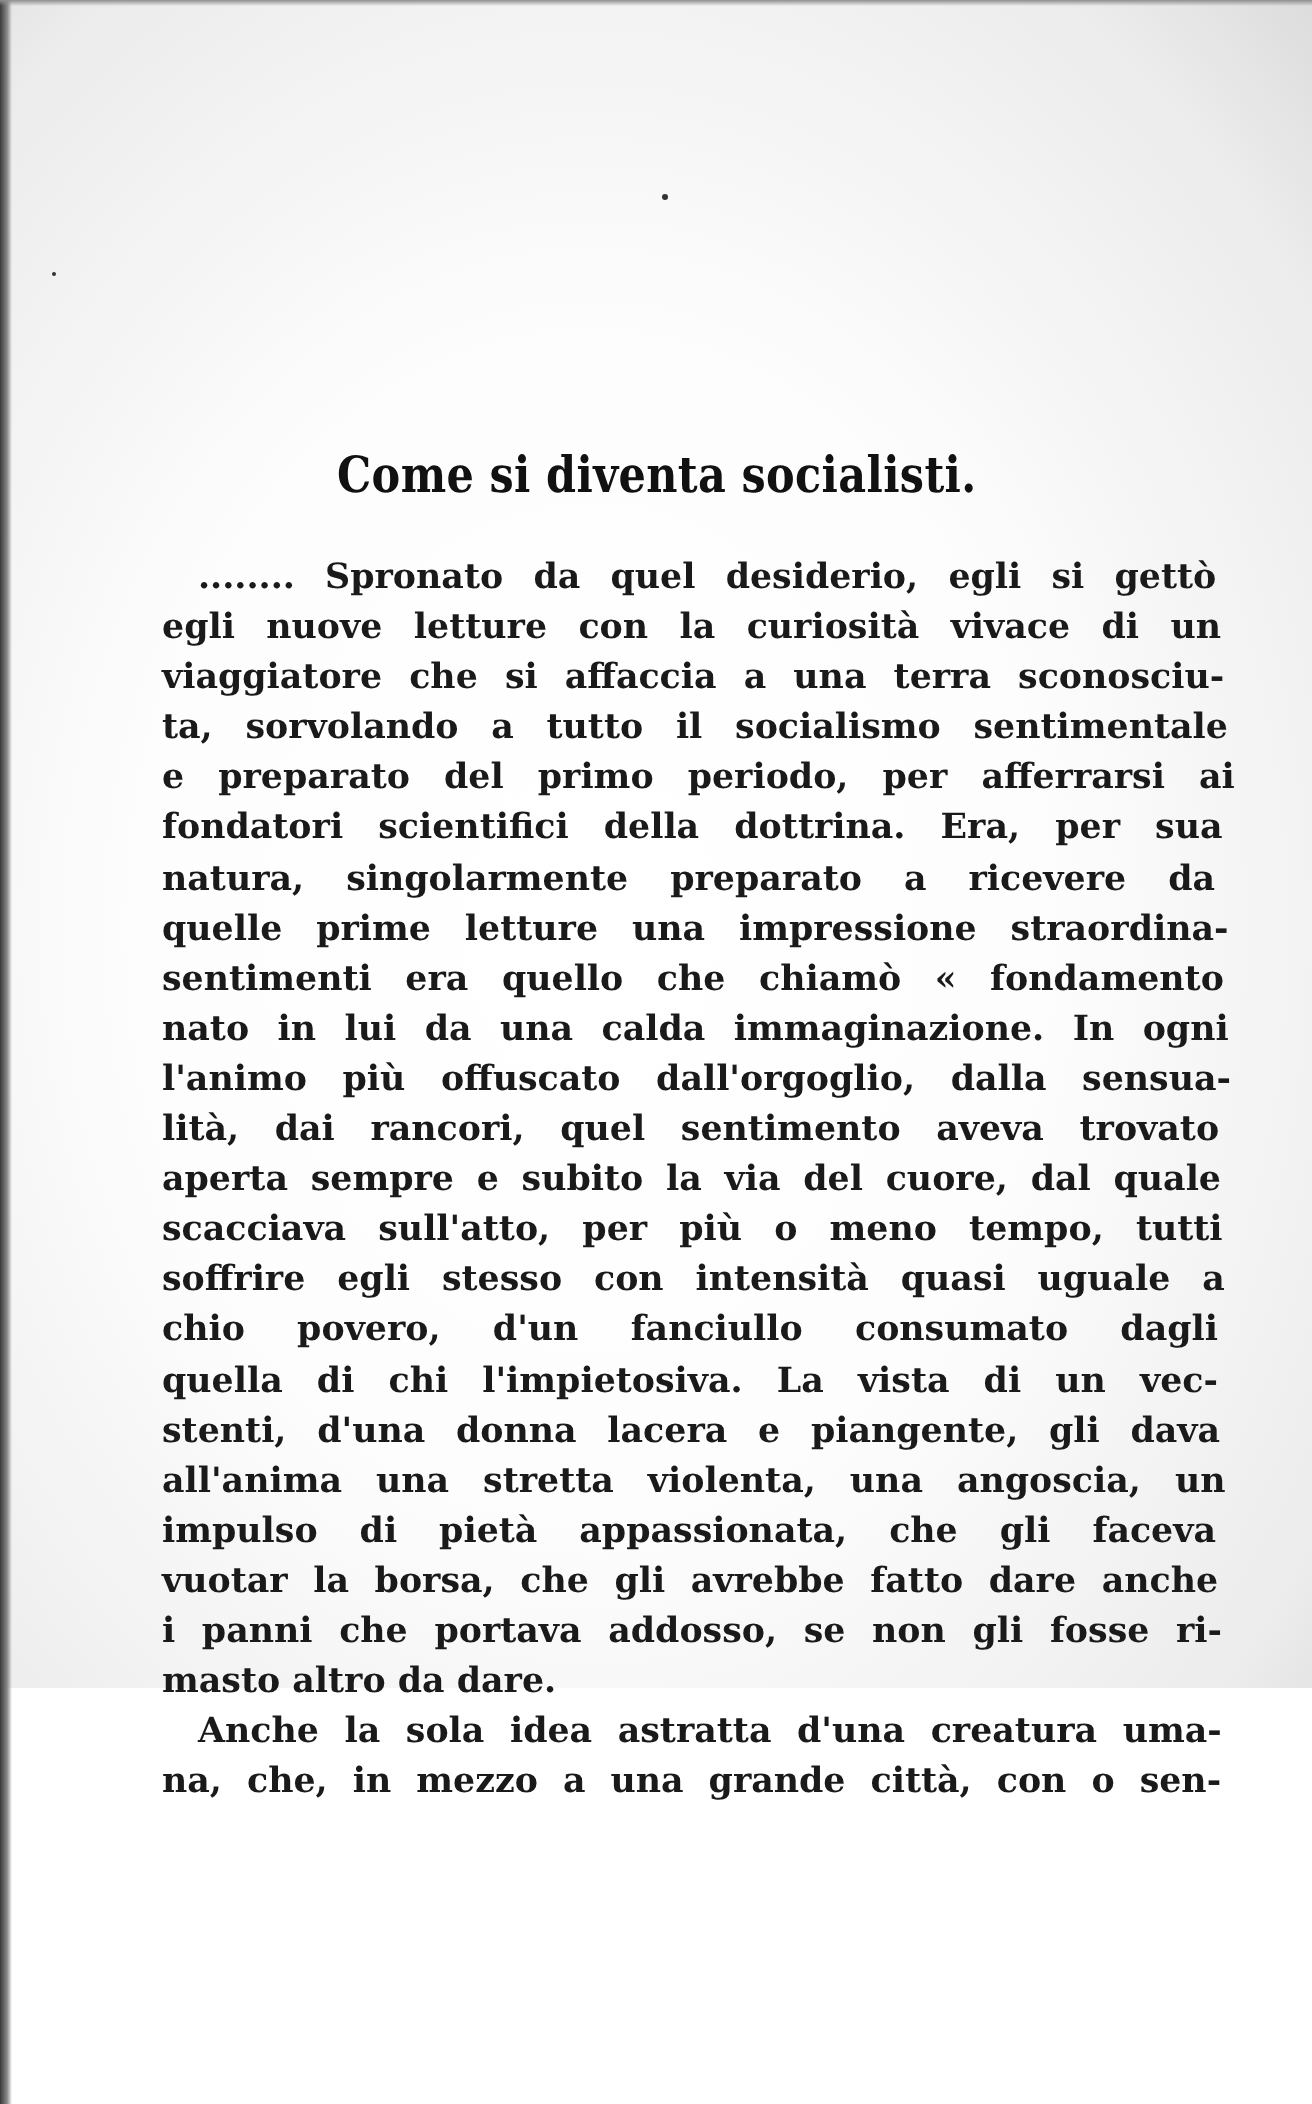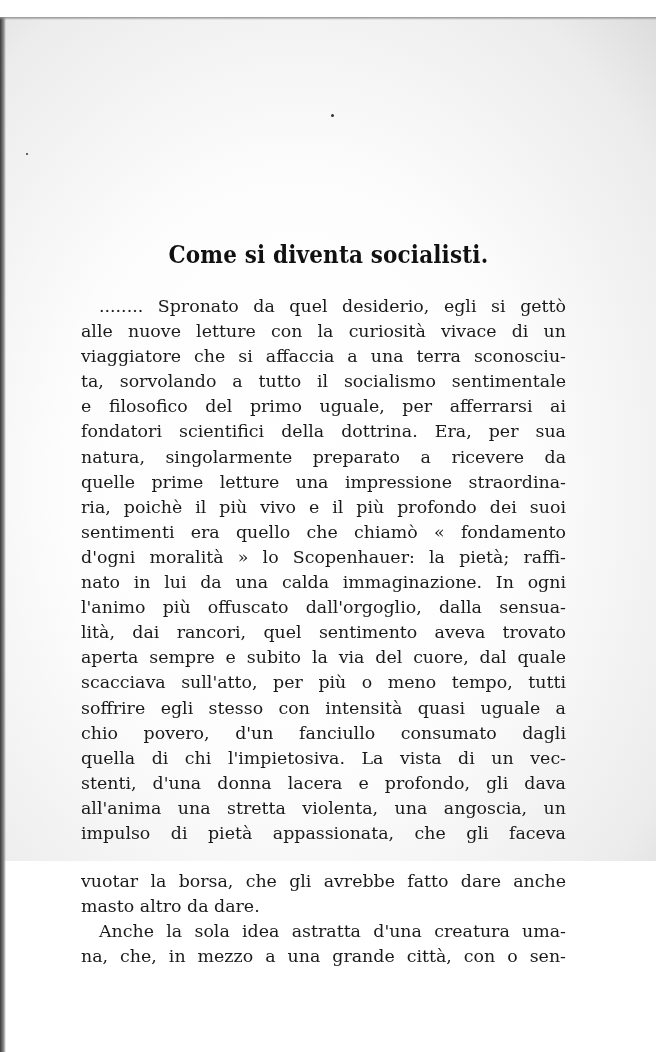--- a/index.html
+++ b/index.html
@@ -8,21 +8,21 @@
   }
   body {
     width: 656px;
     height: 1052px;
     overflow: hidden;
     position: relative;
     background: #ffffff;
   }
   .page {
     position: absolute;
-    left: 0; top: 17px;
+    left: 0; top: 0;
     width: 656px;
     height: 844px;
     background:
       radial-gradient(ellipse at 45% 55%, #ffffff 0%, #fdfdfd 45%, #ececec 85%, #dcdcdc 100%);
   }
   .left-edge {
     position: absolute;
     left: 0; top: 0;
     width: 6px;
     height: 1052px;
@@ -65,20 +65,21 @@
     line-height: 25.1px;
     color: #1a1a1a;
   }
   .line {
     display: block;
     white-space: nowrap;
     text-align: justify;
     text-align-last: justify;
     height: 25.1px;
     overflow: visible;
+    font-weight: bold;
   }
   .line.last {
     text-align-last: left;
   }
   .line.indent {
     padding-left: 18px;
   }
 </style>
 </head>
 <body>
@@ -87,42 +88,41 @@
   <div class="left-edge"></div>
   <div class="top-edge"></div>
   <div class="speck" style="left:331px;top:97px;"></div>
   <div class="speck" style="left:26px;top:136px;width:2px;height:2px;"></div>
 
   <div class="title">Come si diventa socialisti.</div>
 
   <div class="body-text">
     <div>
       <span class="line indent" style="word-spacing: 9.06027px;">........ Spronato da quel desiderio, egli si gettò</span>
-      <span class="line" style="word-spacing: 9.64844px;">alle nuove letture con la curiosità vivace di un</span>
+      <span class="line" style="word-spacing: 9.64844px;">egli nuove letture con la curiosità vivace di un</span>
       <span class="line" style="word-spacing: 7.5067px;">viaggiatore che si affaccia a una terra sconosciu-</span>
       <span class="line" style="word-spacing: 10.3073px;">ta, sorvolando a tutto il socialismo sentimentale</span>
-      <span class="line" style="word-spacing: 10.9777px;">e filosofico del primo uguale, per afferrarsi ai</span>
+      <span class="line" style="word-spacing: 10.9777px;">e preparato del primo periodo, per afferrarsi ai</span>
       <span class="line" style="word-spacing: 11.5182px;">fondatori scientifici della dottrina. Era, per sua</span>
       <span class="line" style="word-spacing: 14.9437px;">natura, singolarmente preparato a ricevere da</span>
       <span class="line" style="word-spacing: 10.8875px;">quelle prime letture una impressione straordina-</span>
-      <span class="line" style="word-spacing: 7.47656px;">ria, poichè il più vivo e il più profondo dei suoi</span>
       <span class="line" style="word-spacing: 10.7292px;">sentimenti era quello che chiamò « fondamento</span>
-      <span class="line" style="word-spacing: 8.66295px;">d'ogni moralità » lo Scopenhauer: la pietà; raffi-</span>
       <span class="line" style="word-spacing: 8.17383px;">nato in lui da una calda immaginazione. In ogni</span>
       <span class="line" style="word-spacing: 11.7375px;">l'animo più offuscato dall'orgoglio, dalla sensua-</span>
       <span class="line" style="word-spacing: 11.7604px;">lità, dai rancori, quel sentimento aveva trovato</span>
       <span class="line" style="word-spacing: 5.32639px;">aperta sempre e subito la via del cuore, dal quale</span>
       <span class="line" style="word-spacing: 10.0156px;">scacciava sull'atto, per più o meno tempo, tutti</span>
       <span class="line" style="word-spacing: 9.88393px;">soffrire egli stesso con intensità quasi uguale a</span>
       <span class="line" style="word-spacing: 20.0656px;">chio povero, d'un fanciullo consumato dagli</span>
       <span class="line" style="word-spacing: 11px;">quella di chi l'impietosiva. La vista di un vec-</span>
-      <span class="line" style="word-spacing: 9.3125px;">stenti, d'una donna lacera e profondo, gli dava</span>
+      <span class="line" style="word-spacing: 9.3125px;">stenti, d'una donna lacera e piangente, gli dava</span>
       <span class="line" style="word-spacing: 10.9453px;">all'anima una stretta violenta, una angoscia, un</span>
       <span class="line" style="word-spacing: 14.9323px;">impulso di pietà appassionata, che gli faceva</span>
-      <span class="line" style="word-spacing: 6.74219px; margin-top: 23px;">vuotar la borsa, che gli avrebbe fatto dare anche</span>
+      <span class="line" style="word-spacing: 6.74219px;">vuotar la borsa, che gli avrebbe fatto dare anche</span>
+      <span class="line" style="word-spacing: 7.2691px;">i panni che portava addosso, se non gli fosse ri-</span>
       <span class="line last">masto altro da dare.</span>
     </div>
     <div>
       <span class="line indent" style="word-spacing: 6.74107px;">Anche la sola idea astratta d'una creatura uma-</span>
       <span class="line" style="word-spacing: 6.45937px;">na, che, in mezzo a una grande città, con o sen-</span>
     </div>
   </div>
 </div>
 
 </body></html>

